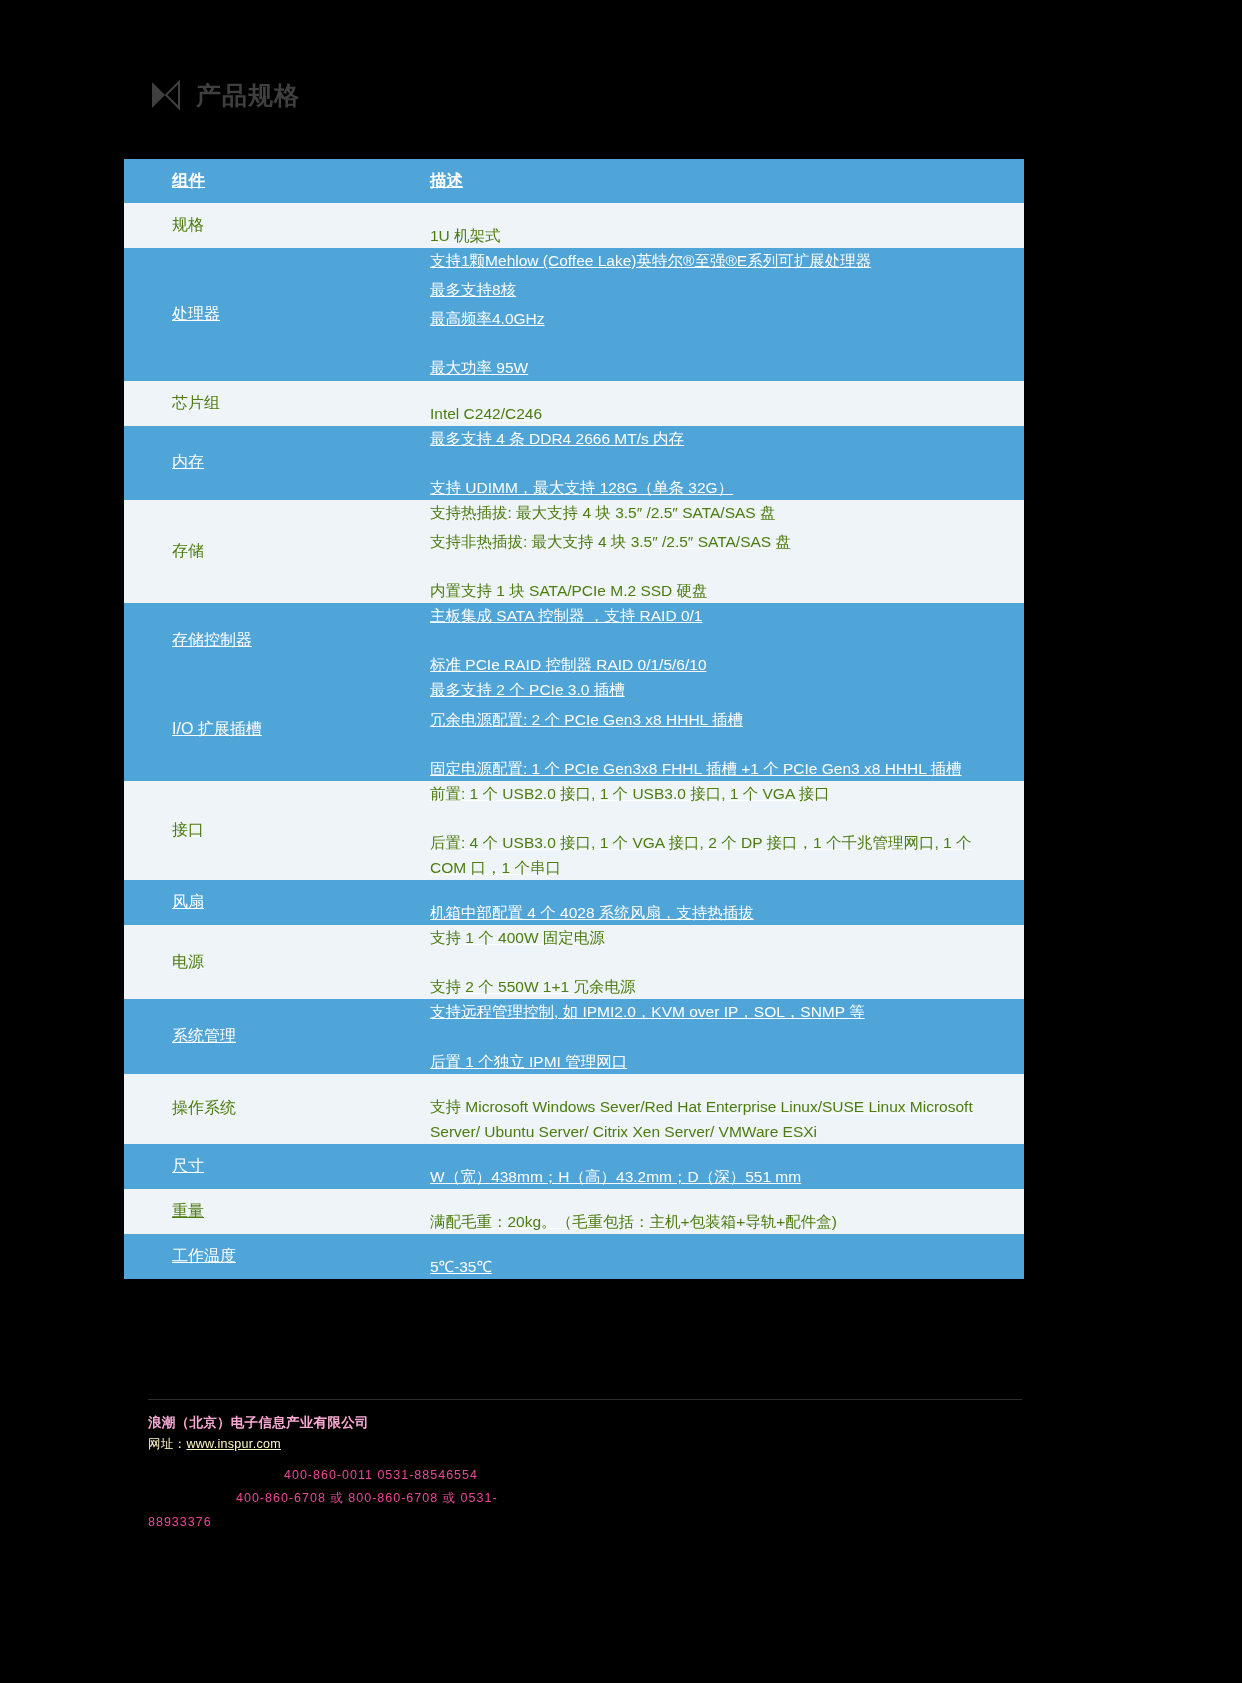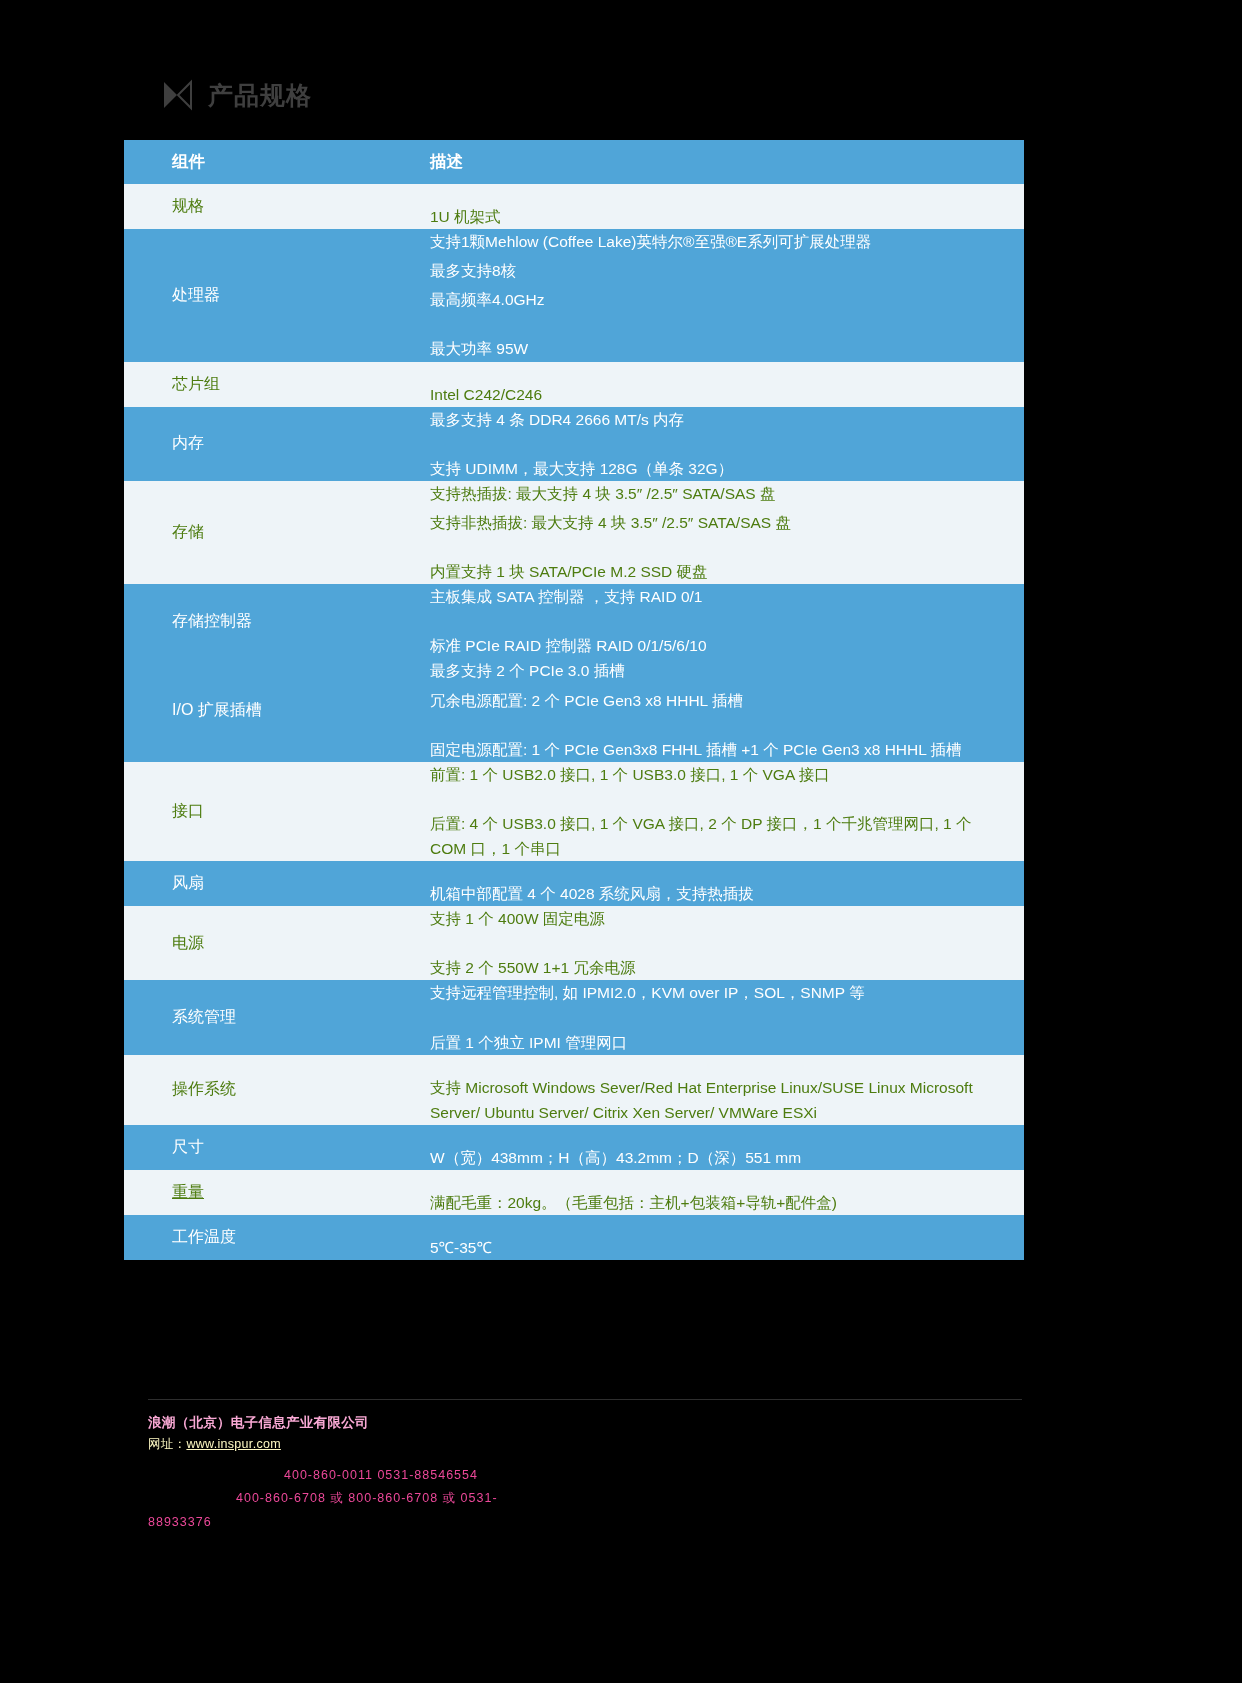--- a/index.html
+++ b/index.html
@@ -18,21 +18,21 @@
   .page {
     position: absolute;
     left: 0; top: 0;
     width: 1242px;
     height: 1683px;
     background: #000000;
   }
   
   .header {
     position: absolute;
-    left: 160px;
+    left: 148px;
     top: 78px;
     display: flex;
     align-items: center;
     gap: 14px;
   }
   .header-mark {
     width: 34px;
     height: 34px;
     position: relative;
   }
@@ -42,24 +42,25 @@
     font-weight: bold;
     color: #3f3f3f;
     letter-spacing: 1px;
     line-height: 1;
   }
 
   
   .spec-table {
     position: absolute;
     left: 124px;
-    top: 140px;
+    top: 159px;
     width: 900px;
     border-collapse: collapse;
     table-layout: fixed;
+    text-decoration: underline;
   }
   .spec-table col.c1 { width: 286px; }
   .spec-table col.c2 { width: 614px; }
 
   .spec-table th, .spec-table td {
     vertical-align: middle;
     padding: 0;
   }
   .row-head th {
     background: #50a5d8;

